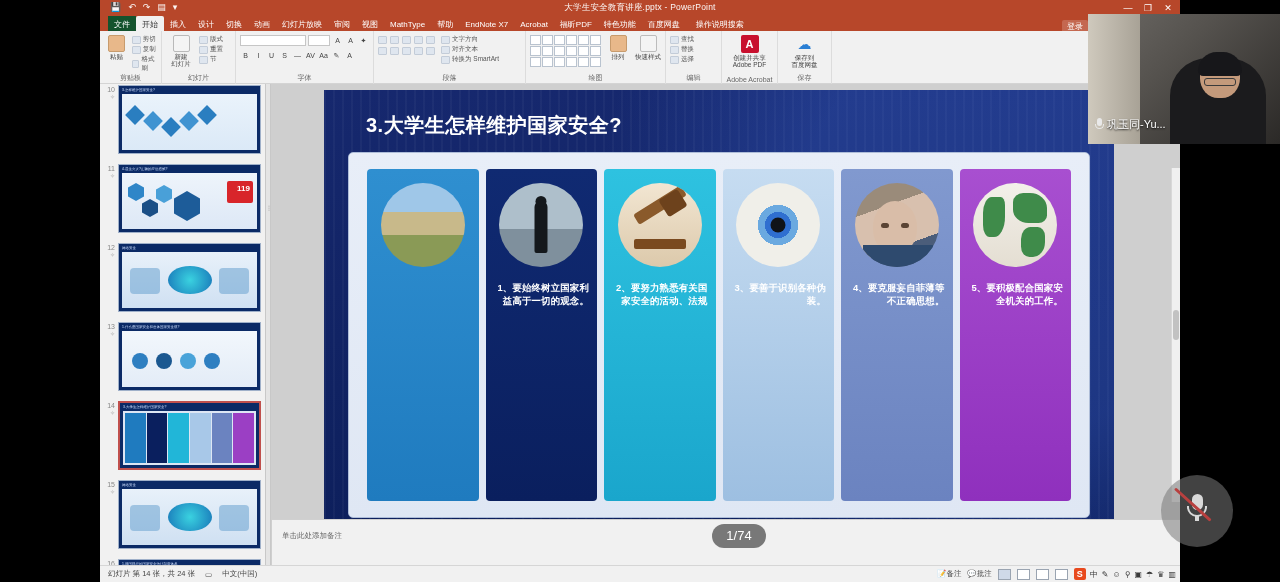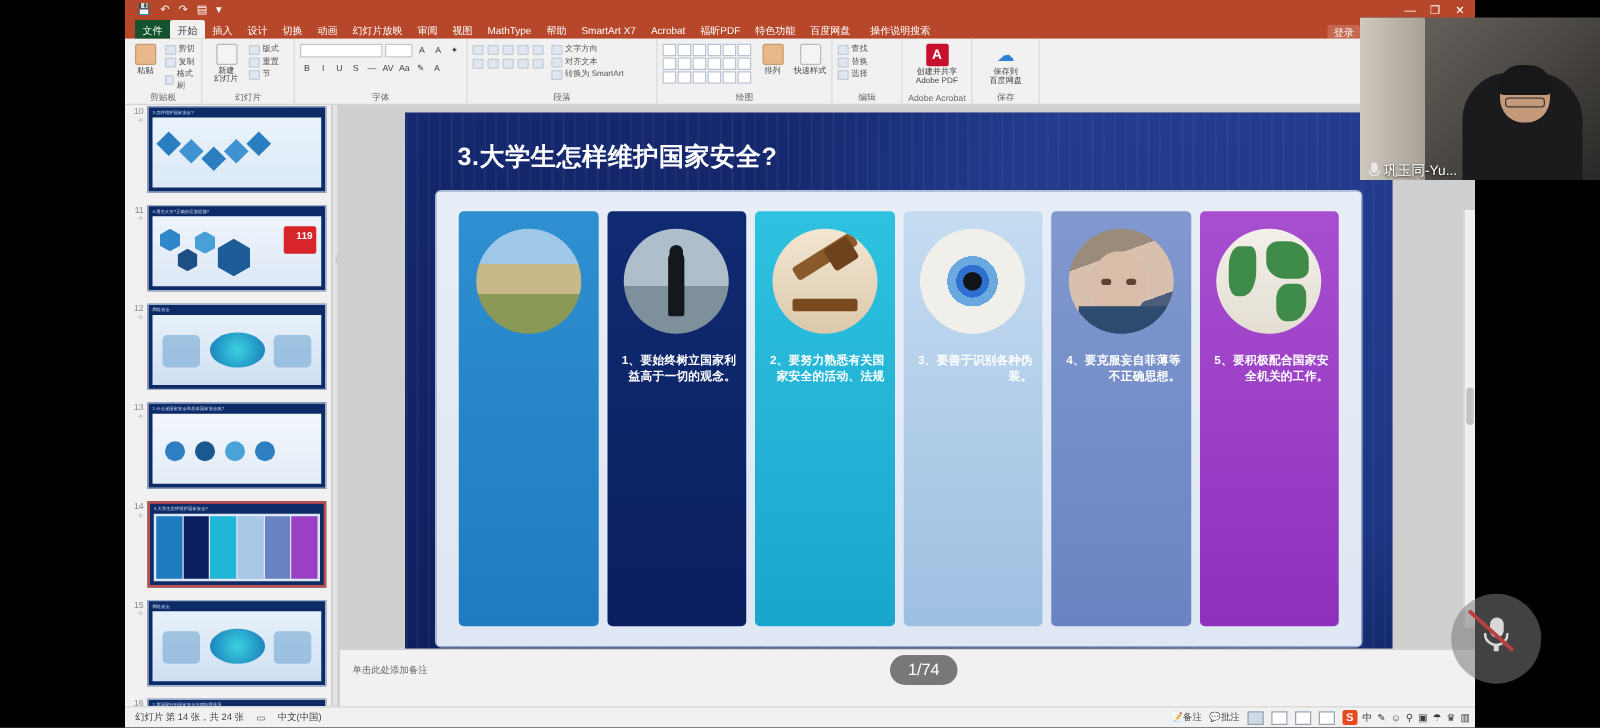--- a/index.html
+++ b/index.html
@@ -100,21 +100,21 @@
 
   
   .video { position:absolute; right:0; top:14px; width:192px; height:130px;
            background:linear-gradient(135deg,#6d6a66 0%,#55524e 40%,#2b2927 100%); overflow:hidden; }
   .vwall { position:absolute; inset:0; background:linear-gradient(90deg,#b9b2a6 0 26%,#8e8madd 26% 27%,#77736c 27% 100%); }
   .vcurtain { position:absolute; left:0; top:0; width:52px; height:130px; background:linear-gradient(90deg,#cfc9bd,#a8a296); }
   .vperson { position:absolute; right:14px; bottom:0; width:96px; height:86px; background:#1b1b1d; border-radius:38px 38px 0 0; }
   .vhead { position:absolute; right:40px; bottom:46px; width:40px; height:44px; background:#c49a7b; border-radius:50% 50% 45% 45%; }
   .vhair { position:absolute; right:38px; bottom:68px; width:44px; height:24px; background:#17171a; border-radius:22px 22px 6px 6px; }
   .vglass { position:absolute; right:44px; bottom:58px; width:32px; height:8px; border:1px solid #3a3a3a; border-radius:3px; }
-  .vname { position:absolute; left:6px; bottom:0; display:flex; align-items:center; gap:2px; color:#fff; font-size:11px; text-shadow:0 1px 2px #000; }
+  .vname { position:absolute; left:6px; bottom:12px; display:flex; align-items:center; gap:2px; color:#fff; font-size:11px; text-shadow:0 1px 2px #000; }
   .micglyph { width:11px; height:13px; position:relative; }
   .micglyph b { position:absolute; left:3px; top:0; width:5px; height:8px; background:#e9e9e9; border-radius:3px; display:block; }
   .micglyph i { position:absolute; left:1px; top:6px; width:9px; height:5px; border:1.4px solid #e9e9e9; border-top:none; border-radius:0 0 6px 6px; }
 
   
   .mutebtn { position:absolute; right:47px; bottom:35px; width:72px; height:72px; border-radius:50%; background:rgba(120,120,120,.55); }
   .mutebtn .mic { position:absolute; left:26px; top:19px; width:20px; height:26px; }
   .mutebtn .mic b { position:absolute; left:5px; top:0; width:11px; height:16px; background:#d8d8d8; border-radius:6px; display:block; }
   .mutebtn .mic i { position:absolute; left:0; top:12px; width:20px; height:11px; border:2px solid #d8d8d8; border-top:none; border-radius:0 0 11px 11px; }
   .mutebtn .mic s { position:absolute; left:8px; top:22px; width:4px; height:5px; background:#d8d8d8; }
@@ -134,41 +134,42 @@
   <div id="ppt">
 
     <div class="titlebar">
       <div class="qat">
         <span class="qi">💾</span>
         <span class="qi">↶</span>
         <span class="qi">↷</span>
         <span class="qi">▤</span>
         <span class="qi">▾</span>
       </div>
+      <div class="titletext">大学生安全教育讲座.pptx  -  PowerPoint</div>
       <div class="acctname">登录</div>
       <div class="winbtns">
         <div>—</div>
         <div>❐</div>
         <div>✕</div>
       </div>
     </div>
 
     <div class="tabsrow">
       <div class="tab file">文件</div>
       <div class="tab active">开始</div>
       <div class="tab">插入</div>
       <div class="tab">设计</div>
       <div class="tab">切换</div>
       <div class="tab">动画</div>
       <div class="tab">幻灯片放映</div>
       <div class="tab">审阅</div>
       <div class="tab">视图</div>
       <div class="tab">MathType</div>
       <div class="tab">帮助</div>
-      <div class="tab">SmartArt X7</div>
+      <div class="tab">EndNote X7</div>
       <div class="tab">Acrobat</div>
       <div class="tab">福昕PDF</div>
       <div class="tab">特色功能</div>
       <div class="tab">百度网盘</div>
       <div class="tellme">操作说明搜索</div>
     </div>
 
     <div class="ribbon">
 
       <div class="rgroup" style="width:62px">

